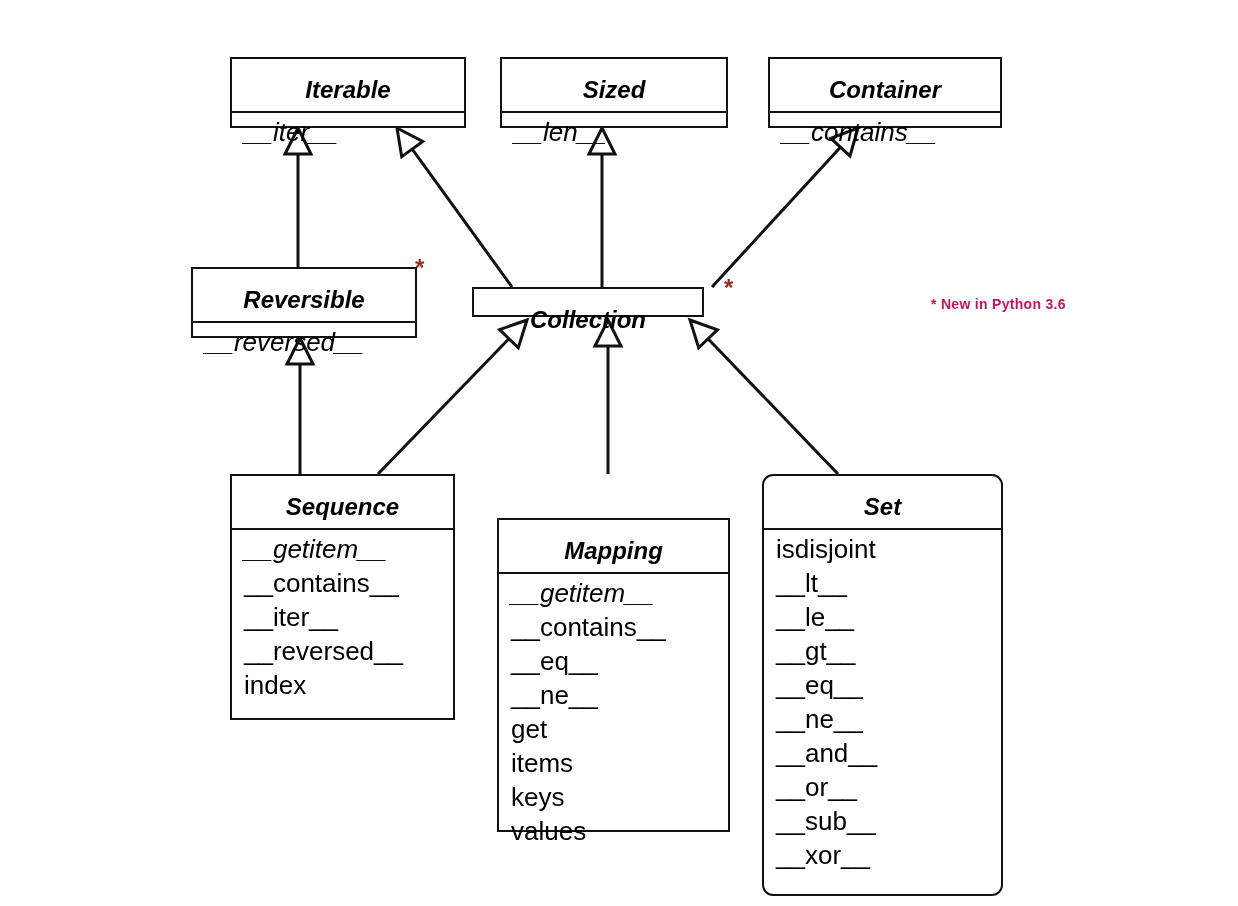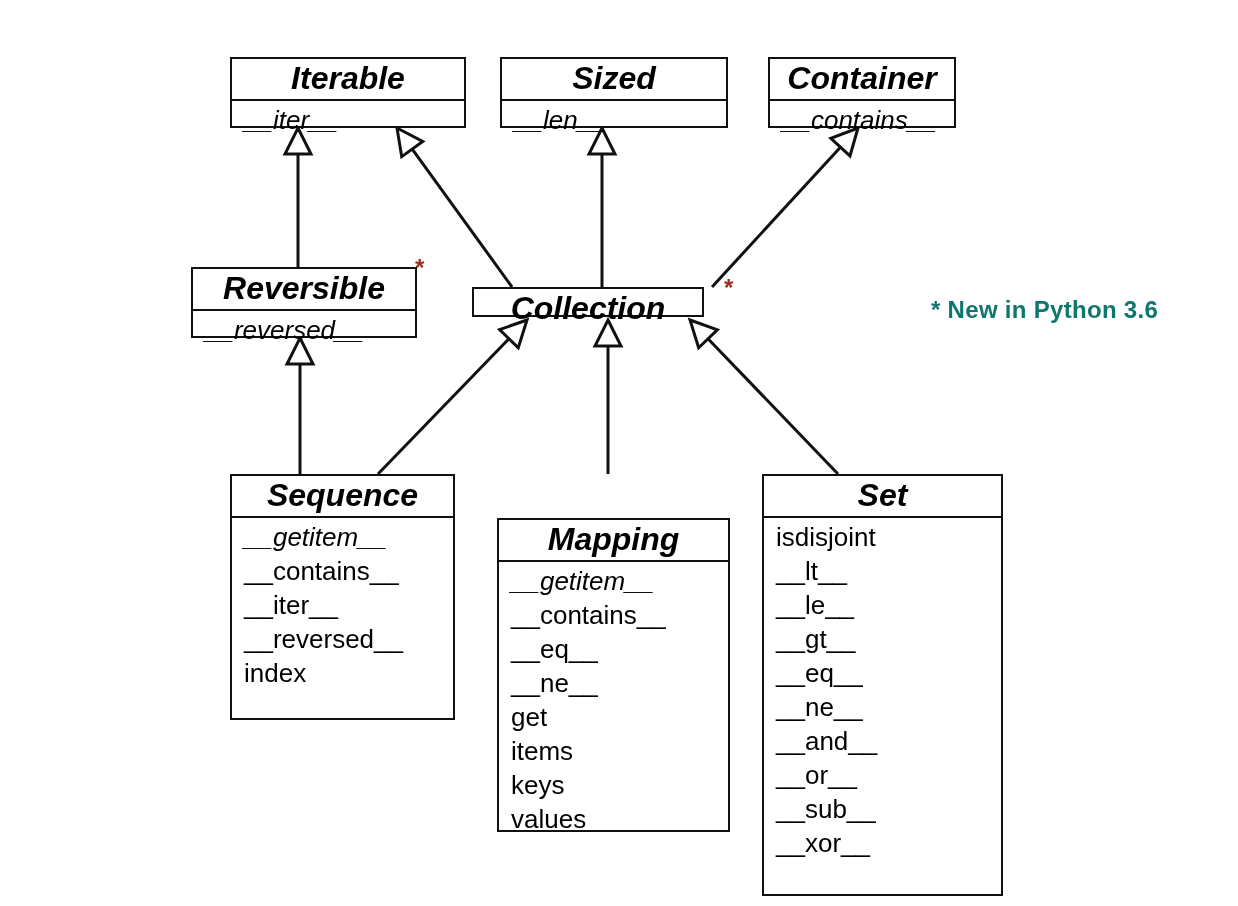--- a/index.html
+++ b/index.html
@@ -28,24 +28,24 @@
     box-sizing: border-box;
     border: 2.5px solid #111111;
     background: #ffffff;
     z-index: 2;
   }
   .class-name {
     box-sizing: border-box;
     text-align: center;
     font-weight: bold;
     font-style: italic;
-    font-size: 32px;
+    font-size: 24px;
     line-height: 34px;
     color: #000000;
-    padding: 2px 6px 4px 6px;
+    padding: 14px 6px 4px 6px;
     white-space: nowrap;
   }
   .class-name.has-members {
     border-bottom: 2.5px solid #111111;
   }
   .members {
     padding: 2px 0 6px 0;
   }
   .member {
     font-size: 26px;
@@ -60,24 +60,24 @@
   .star {
     position: absolute;
     font-size: 24px;
     font-weight: bold;
     line-height: 1;
     color: #9e2b1e;
     z-index: 3;
   }
   .legend {
     position: absolute;
-    font-size: 24px;
+    font-size: 14px;
     font-weight: bold;
     letter-spacing: 0.3px;
-    color: #0f766e;
+    color: #be185d;
     white-space: nowrap;
     z-index: 3;
     text-align: right;
   }
 </style>
 </head>
 <body>
 
 <div id="canvas">
 
@@ -109,21 +109,21 @@
         <div class="members">
           <div class="member abstract">__iter__</div>
         </div>
       </div>
       <div class="uml-class" style="left: 500px; top: 57px; width: 228px; height: 71px;">
         <div class="class-name has-members">Sized</div>
         <div class="members">
           <div class="member abstract">__len__</div>
         </div>
       </div>
-      <div class="uml-class" style="left: 768px; top: 57px; width: 188px; height: 71px;">
+      <div class="uml-class" style="left: 768px; top: 57px; width: 234px; height: 71px;">
         <div class="class-name has-members">Container</div>
         <div class="members">
           <div class="member abstract">__contains__</div>
         </div>
       </div>
       <div class="uml-class" style="left: 191px; top: 267px; width: 226px; height: 71px;">
         <div class="class-name has-members">Reversible</div>
         <div class="members">
           <div class="member abstract">__reversed__</div>
         </div>
@@ -147,21 +147,21 @@
           <div class="member abstract">__getitem__</div>
           <div class="member">__contains__</div>
           <div class="member">__eq__</div>
           <div class="member">__ne__</div>
           <div class="member">get</div>
           <div class="member">items</div>
           <div class="member">keys</div>
           <div class="member">values</div>
         </div>
       </div>
-      <div class="uml-class" style="left: 762px; top: 474px; width: 241px; height: 422px;">
+      <div class="uml-class" style="left: 762px; top: 474px; width: 241px; height: 422px; border-radius: 11px;">
         <div class="class-name has-members">Set</div>
         <div class="members">
           <div class="member">isdisjoint</div>
           <div class="member">__lt__</div>
           <div class="member">__le__</div>
           <div class="member">__gt__</div>
           <div class="member">__eq__</div>
           <div class="member">__ne__</div>
           <div class="member">__and__</div>
           <div class="member">__or__</div>

